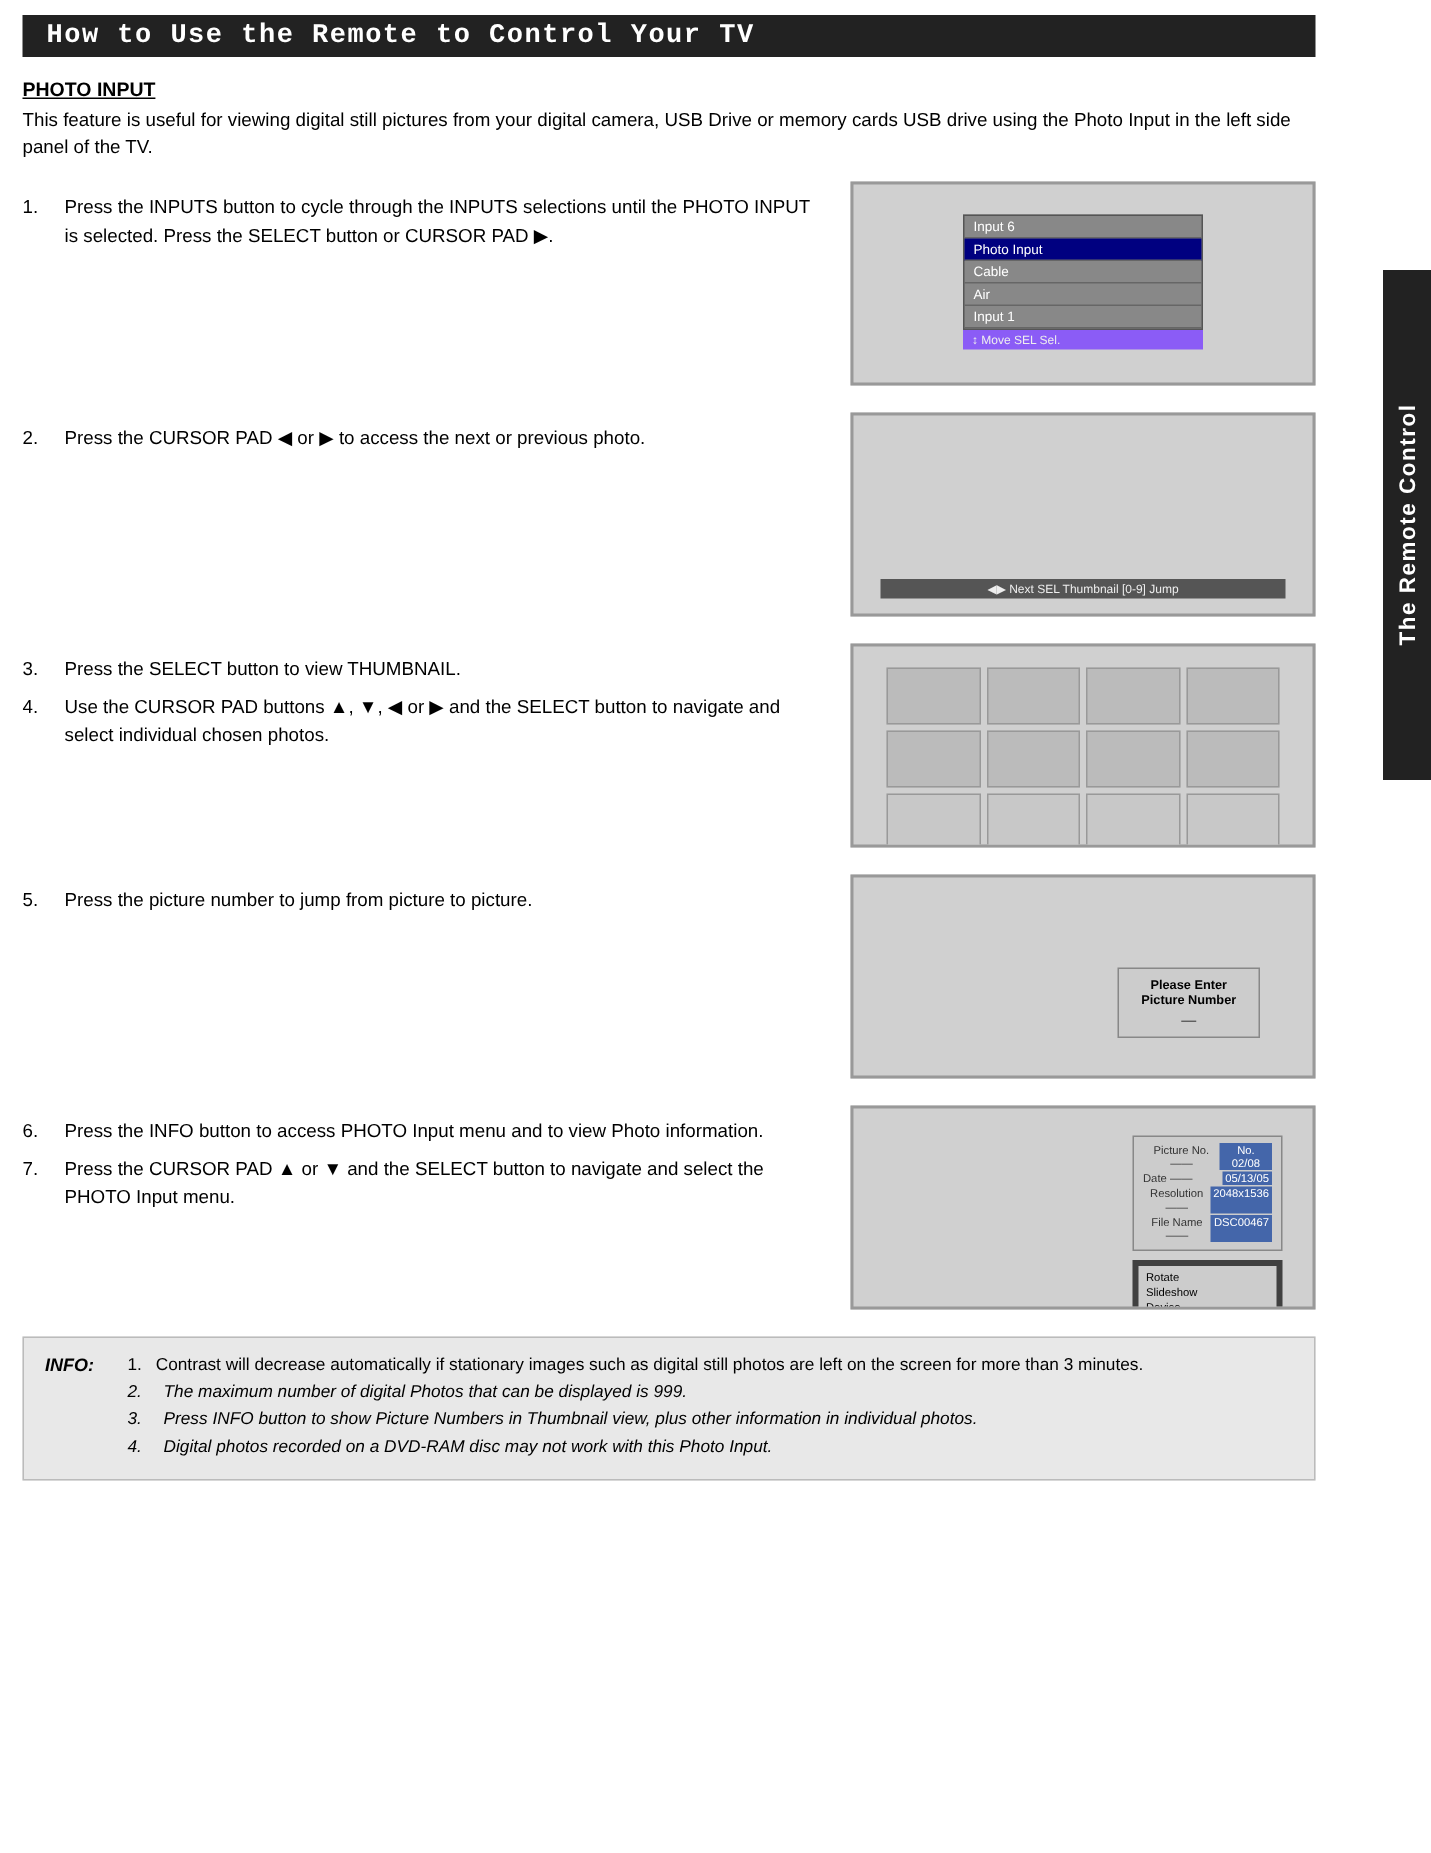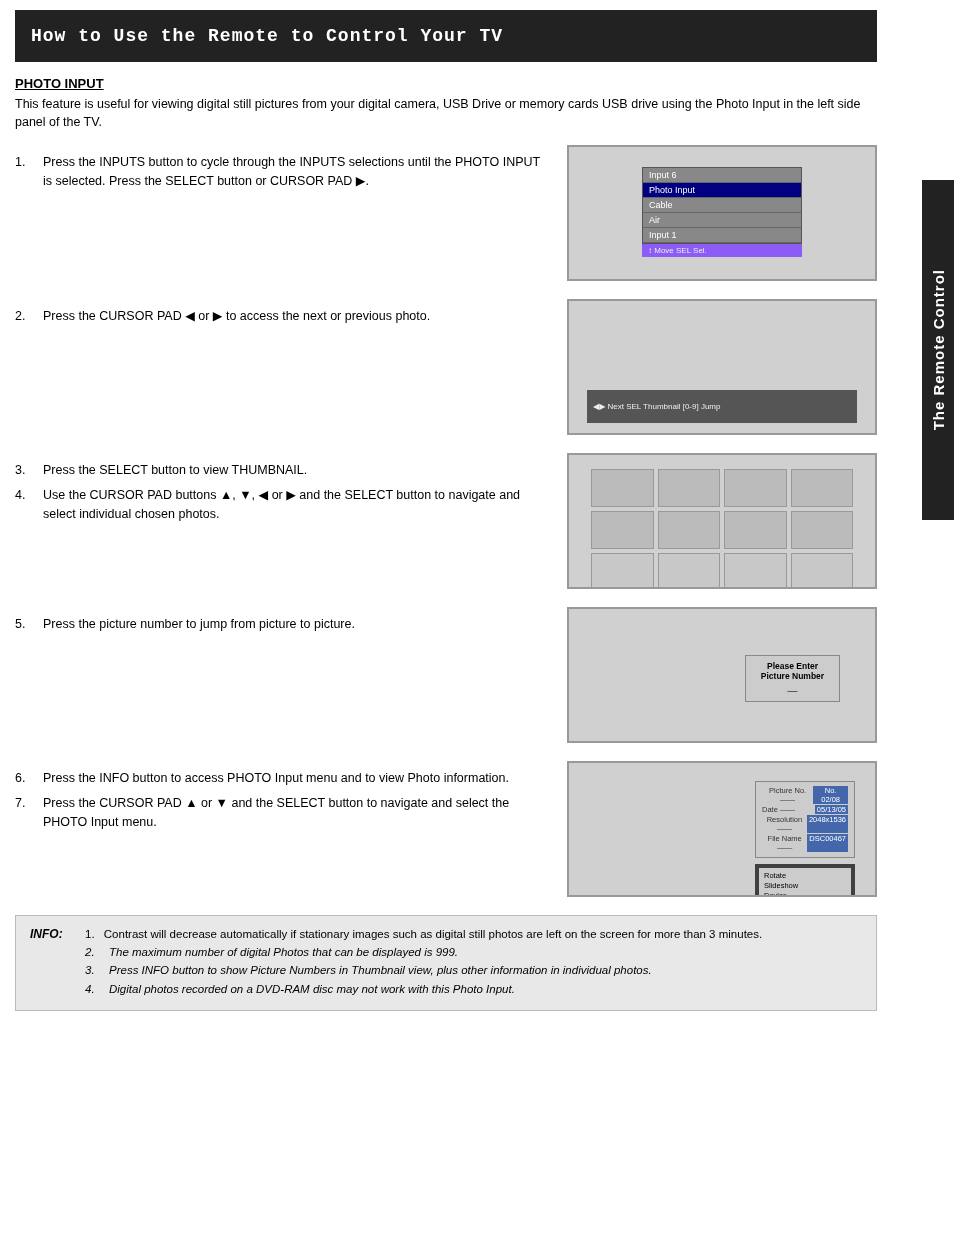--- a/index.html
+++ b/index.html
@@ -48,21 +48,21 @@
       padding: 10px 45px 10px 15px;
       margin-right: 32px;
     }
 
     
     .title-bar {
       background: #222;
       color: #fff;
       font-size: 18px;
       font-weight: bold;
-      padding: 16px 16px;
+      padding: 4px 16px;
       margin-bottom: 14px;
       font-family: 'Courier New', Courier, monospace;
       letter-spacing: 1px;
     }
 
     
     .section-heading {
       font-weight: bold;
       font-size: 13px;
       text-decoration: underline;
@@ -144,23 +144,24 @@
       position: absolute;
       bottom: 10px;
       left: 50%;
       transform: translateX(-50%);
       width: 270px;
     }
     .screen2-bar {
       background: #555;
       color: #eee;
       font-size: 8px;
-      padding: 12px 6px;
+      padding: 2px 6px;
       display: flex;
       gap: 8px;
+      justify-content: center;
     }
 
     
     .screen3-inner {
       position: absolute;
       top: 10px;
       left: 50%;
       transform: translateX(-50%);
       width: 270px;
     }
@@ -175,21 +176,21 @@
       border: 1px solid #999;
       height: 38px;
     }
     .thumb-cell.empty {
       background: #c8c8c8;
     }
 
     
     .screen4-inner {
       position: absolute;
-      bottom: 39px;
+      bottom: 25px;
       right: 35px;
       width: 95px;
       background: #ccc;
       border: 1px solid #888;
       padding: 5px 8px;
       text-align: center;
     }
     .screen4-title {
       font-size: 8.5px;
       font-weight: bold;

